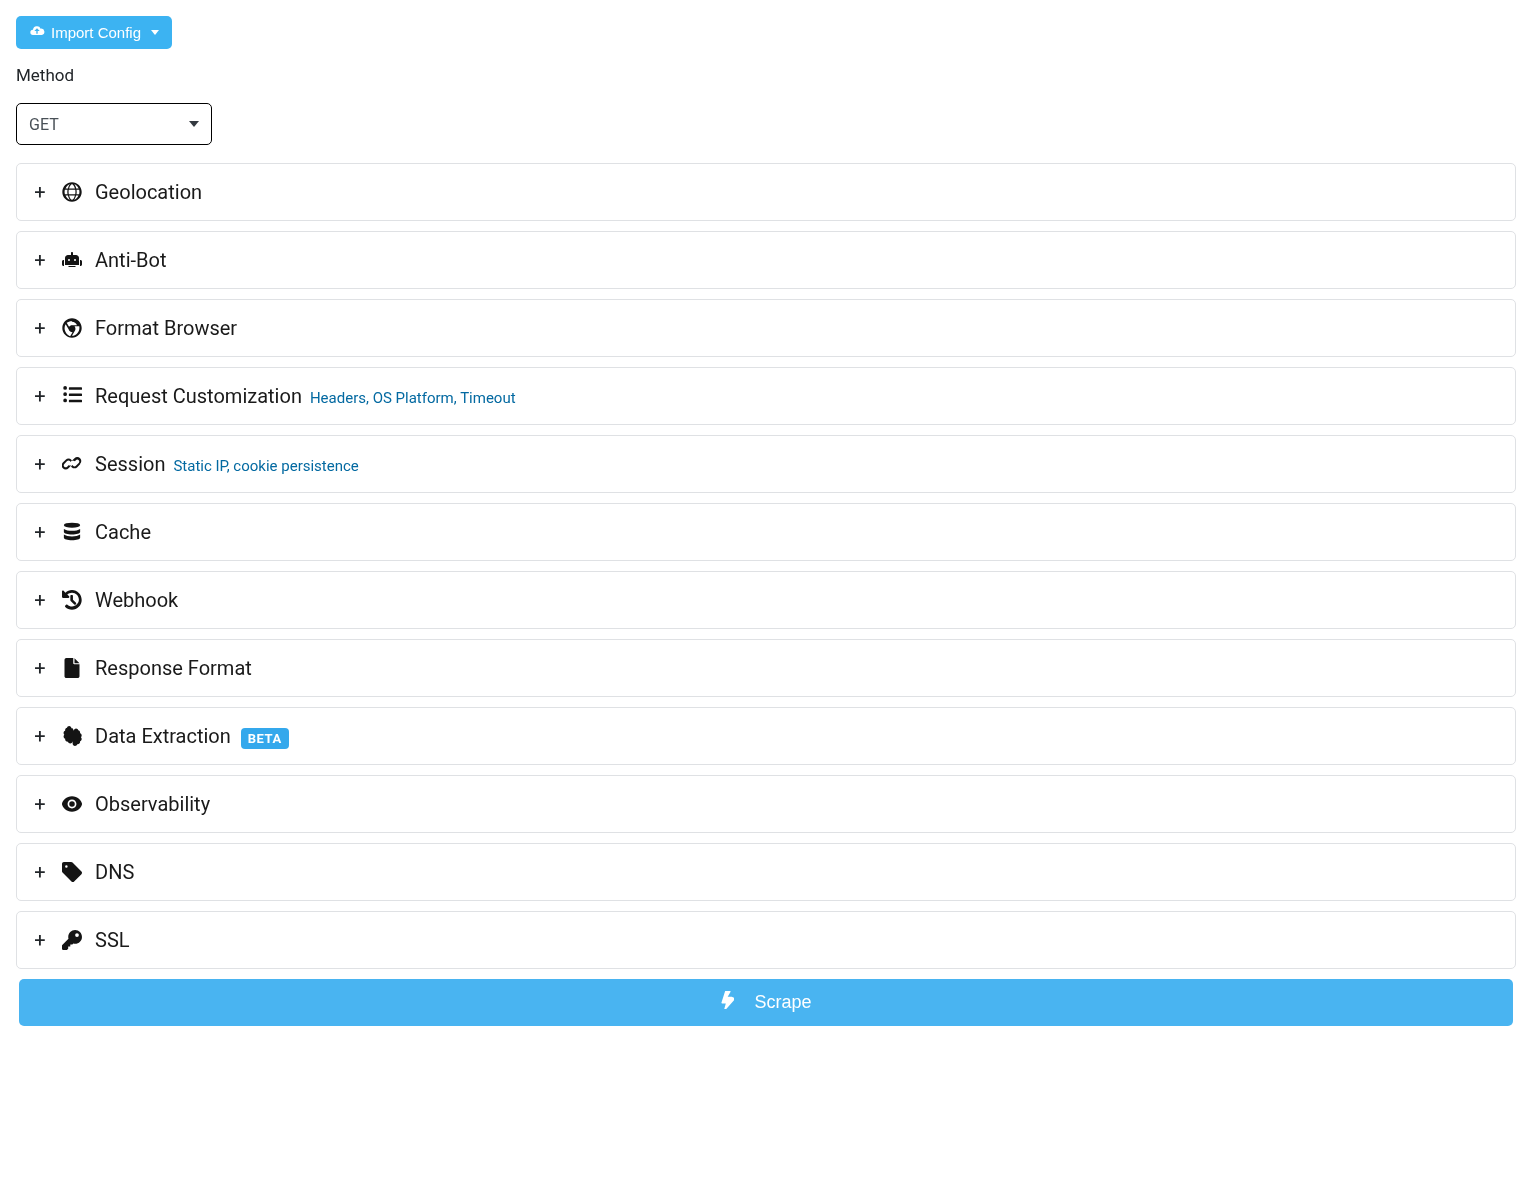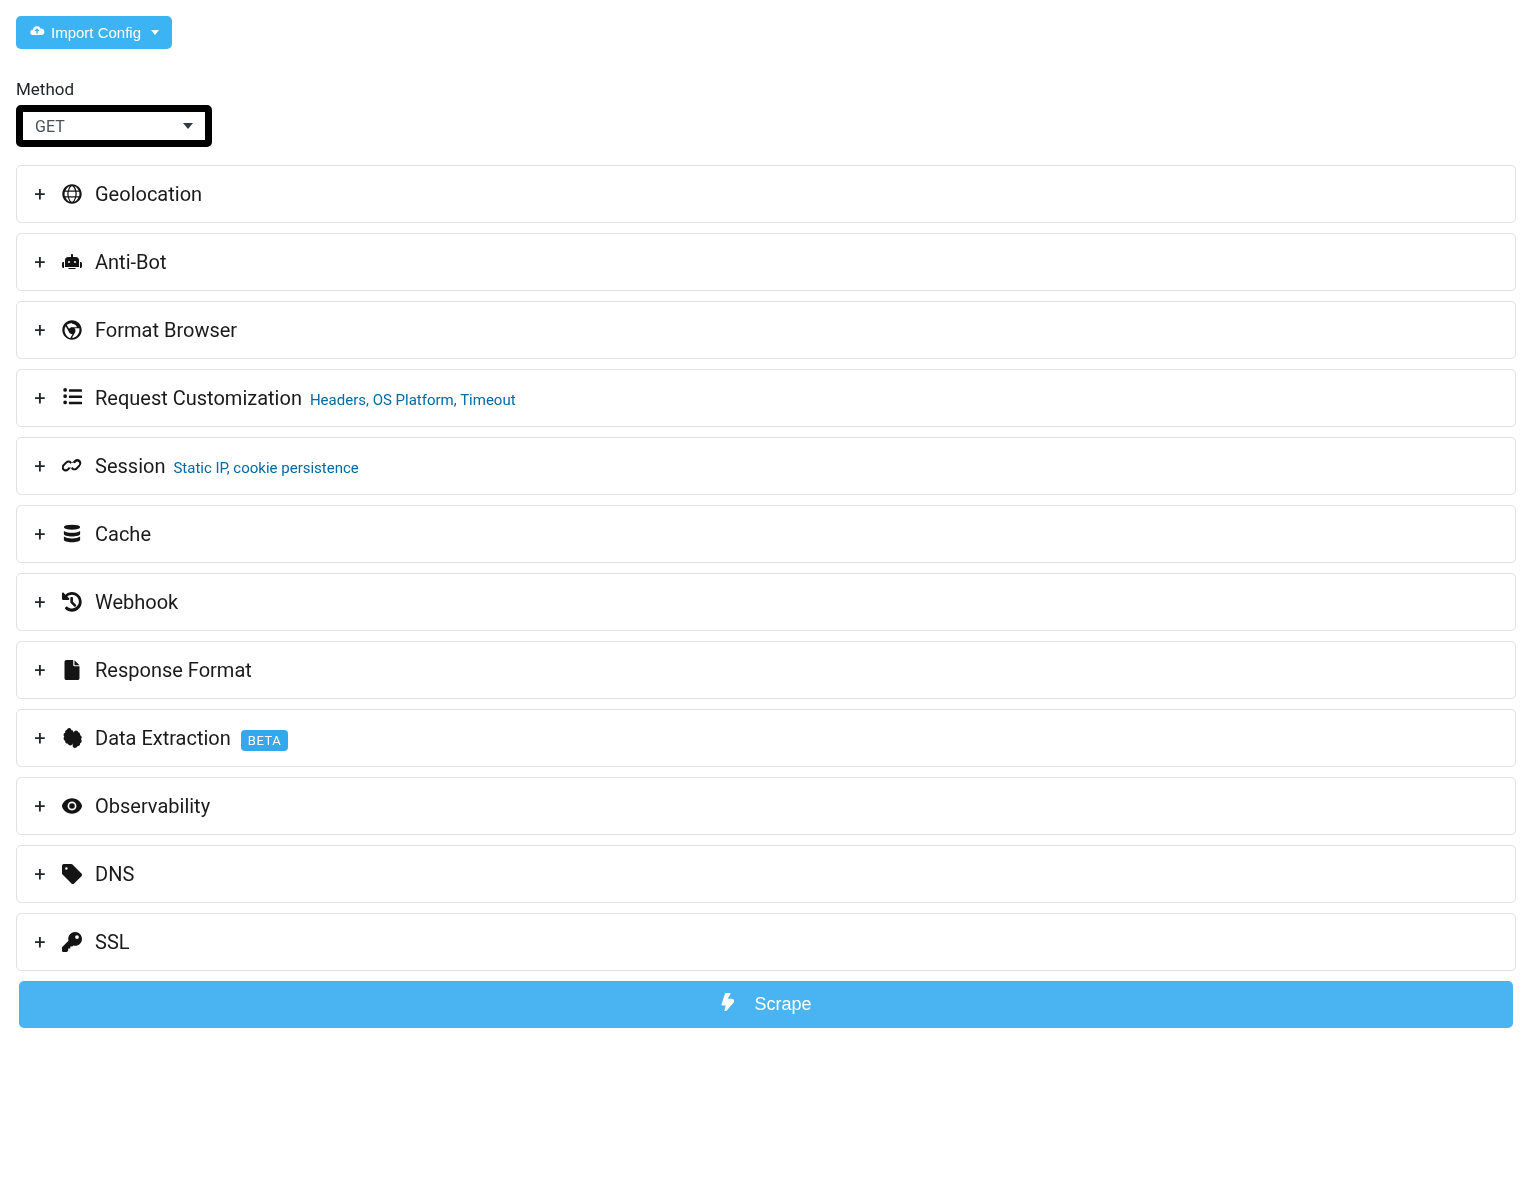--- a/index.html
+++ b/index.html
@@ -6,21 +6,21 @@
   body {
     font-family: -apple-system, BlinkMacSystemFont, "Segoe UI", Roboto, "Helvetica Neue", Arial, sans-serif;
     background: #fff;
     color: #212529;
     padding: 16px;
   }
   .header-row {
     display: flex;
     align-items: center;
     gap: 18px;
-    margin-bottom: 30px;
+    margin-bottom: 16px;
   }
   .import-btn {
     background: #3cb3f2;
     color: #fff;
     border: none;
     border-radius: 5px;
     padding: 7px 13px;
     font-size: 15px;
     display: inline-flex;
     align-items: center;
@@ -37,29 +37,29 @@
   .page-title {
     font-size: 30px;
     font-weight: 700;
   }
   .form-row {
     display: flex;
     gap: 12px;
     margin-bottom: 18px;
   }
   .field-group { display: flex; flex-direction: column; }
-  .field-group.method { width: 196px; flex-shrink: 0; }
+  .field-group.method { width: 196px; flex-shrink: 0; gap: 12px; }
   .field-group.url { flex: 1; }
   .field-label {
     font-size: 17px;
     margin-bottom: 6px;
     color: #212529;
   }
   .select-wrap, .text-input {
-    border: 7px solid #000000;
+    border: 1px solid #000000;
     border-radius: 5px;
     background: #fff;
     height: 42px;
     font-size: 16px;
     color: #495057;
   }
   .select-wrap {
     display: flex;
     align-items: center;
     justify-content: space-between;
@@ -106,21 +106,21 @@
   }
   .panel-sub {
     font-size: 15px;
     color: #0369a1;
     margin-left: 4px;
   }
   .badge-beta {
     background: #34a8ec;
     color: #fff;
     font-size: 13px;
-    font-weight: 400;
+    font-weight: 700;
     padding: 3px 7px;
     border-radius: 4px;
     margin-left: 6px;
     letter-spacing: 0.5px;
   }
   .scrape-btn {
     width: calc(100% - 6px);
     margin-left: 3px;
     background: #49b4f1;
     color: #fff;

